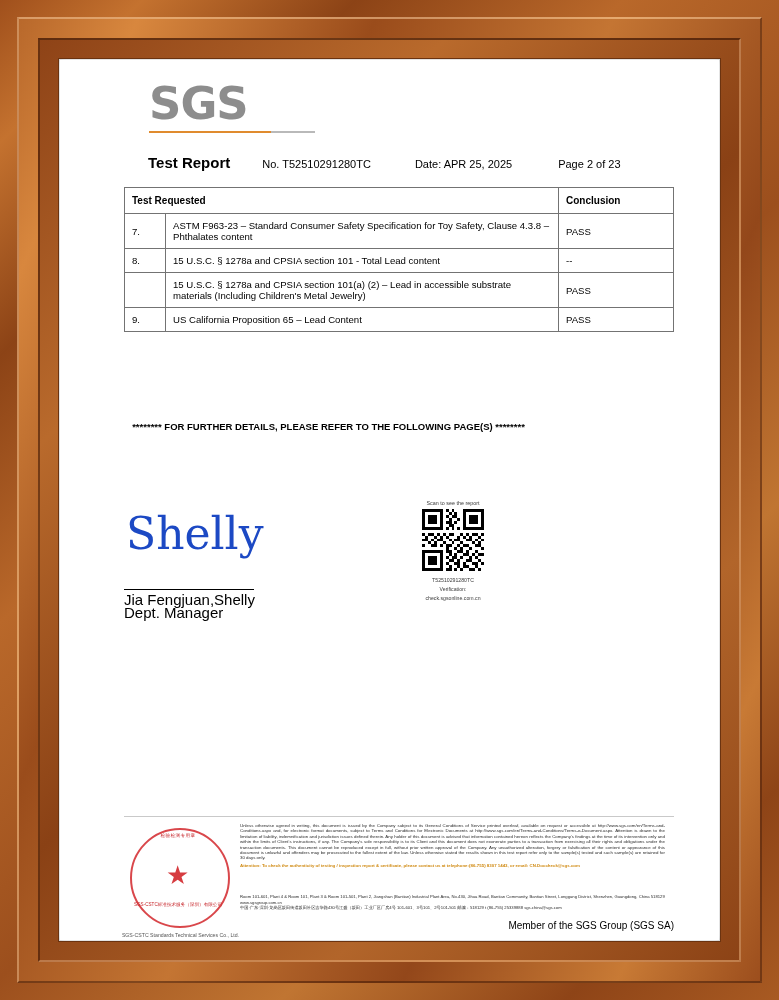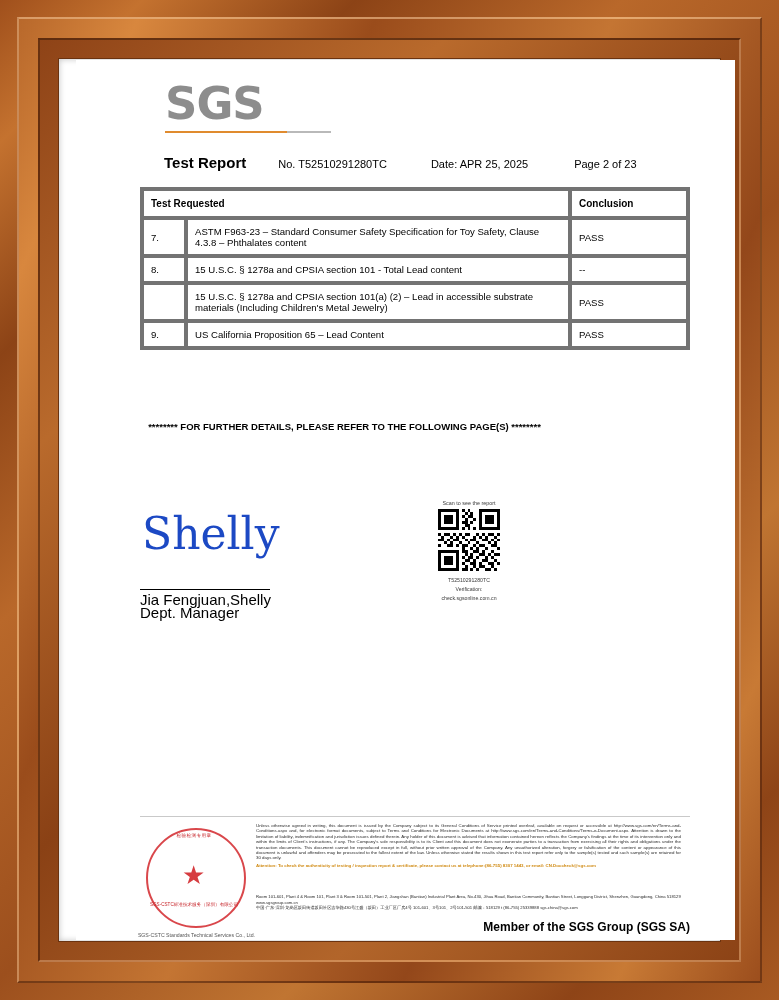--- a/index.html
+++ b/index.html
@@ -55,21 +55,21 @@
     width: 663px; height: 884px;
     box-sizing: border-box;
     border: 1px solid #6b3310;
     background: #ffffff;
     box-shadow: inset 0 0 6px rgba(0,0,0,0.25);
   }
 
   
   .page {
     position: absolute;
-    left: 76px; top: 60px;
+    left: 60px; top: 60px;
     width: 659px; height: 880px;
     background: #ffffff;
     overflow: hidden;
   }
 
   
   .sgs-logo {
     position: absolute;
     left: 89px; top: 21px;
     width: 175px;
@@ -118,21 +118,21 @@
   
   .tbl {
     position: absolute;
     left: 64px; top: 127px;
     width: 550px;
     border-collapse: collapse;
     font-size: 9.6px;
     color: #000;
   }
   .tbl td, .tbl th {
-    border: 4px solid #737373;
+    border: 1px solid #737373;
     padding: 6px 7px;
     vertical-align: middle;
     text-align: left;
     font-weight: normal;
   }
   .tbl th {
     font-weight: bold;
     font-size: 10px;
     padding-top: 7px;
     padding-bottom: 7px;
@@ -290,22 +290,22 @@
     left: 180px; top: 78px;
     width: 425px;
     font-size: 4.2px;
     line-height: 5.6px;
     color: #2b2b2b;
   }
   .addr .cn { color: #2b2b2b; }
   .member {
     position: absolute;
     right: 45px; top: 104px;
-    font-size: 12px;
-    font-weight: bold;
+    font-size: 10px;
+    font-weight: normal;
     color: #000;
   }
 </style>
 </head>
 <body>
 
 <div class="frame-outer">
   <div class="frame-bevel1"></div>
   <div class="frame-bevel2"></div>
   <div class="frame-inner-edge"></div>

